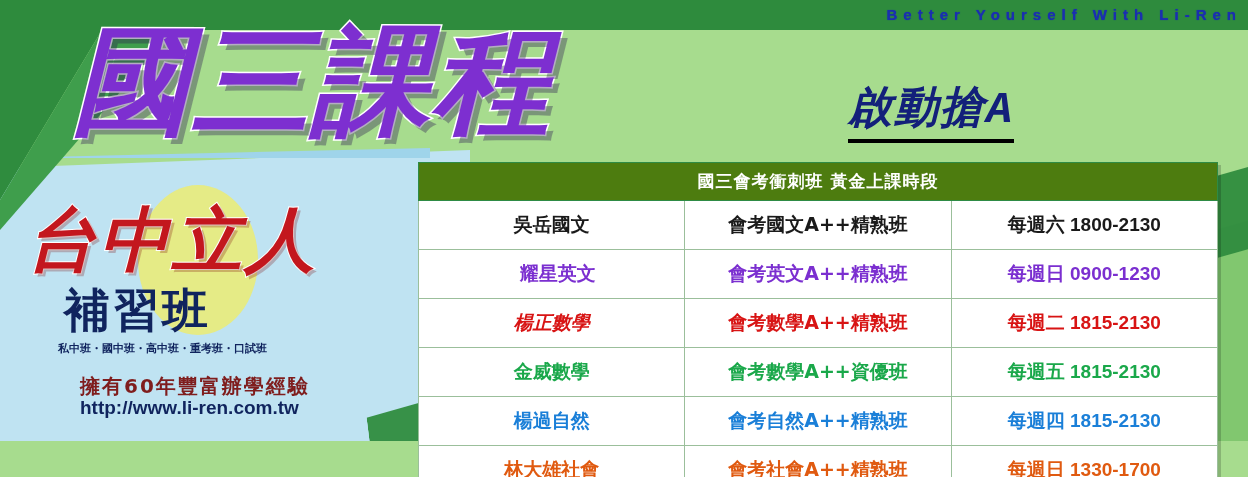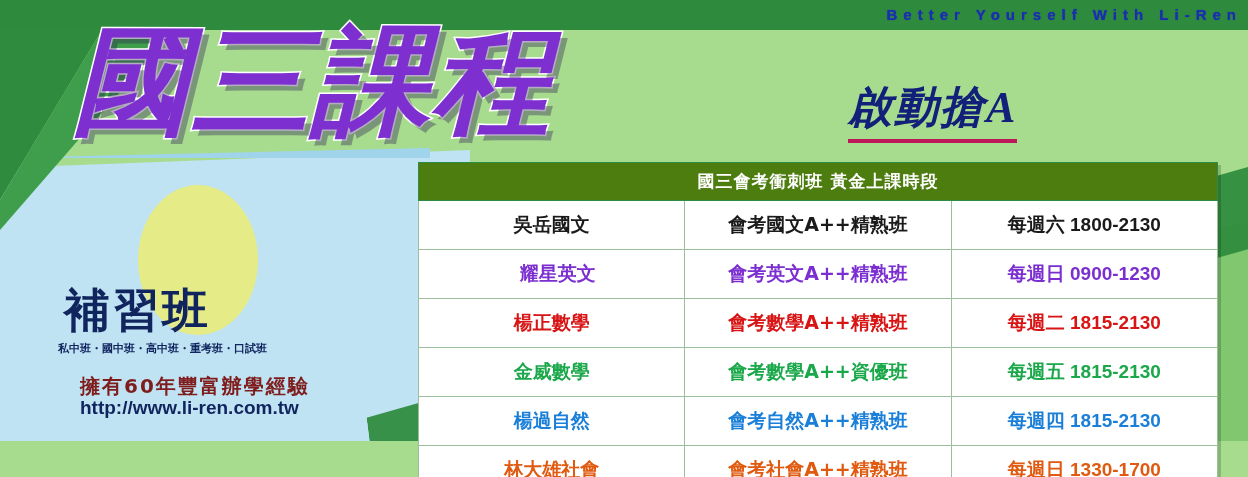--- a/index.html
+++ b/index.html
@@ -83,25 +83,25 @@
     color:#7d2fd0;
     -webkit-text-stroke:3px #ffffff;
     paint-order:stroke fill;
     letter-spacing:2px;
     font-style:italic;
     text-shadow:6px 6px 0 rgba(40,20,80,.35);
     white-space:nowrap;
   }
   .title-sub{
     position:absolute;left:848px;top:78px;
-    font-family:Liberation Serif, serif;
+    font-family:Liberation Mono, monospace;
     font-weight:bold;font-style:italic;
     font-size:44px;color:#13207a;
     letter-spacing:2px;
-    border-bottom:4px solid #be185d;
+    border-bottom:4px solid #000000;
     padding-bottom:2px;
     white-space:nowrap;
   }
 
   
   .logo-wrap{
     position:absolute;left:18px;top:195px;width:350px;height:230px;
   }
   .logo-oval{
     position:absolute;left:120px;top:-10px;width:120px;height:150px;
@@ -188,20 +188,21 @@
 <div class="wedge-topleft2"></div>
 <div class="bg-darkgreen-top"></div>
 
 <div class="slogan">Better Yourself With Li-Ren</div>
 
 <div class="title-main">國三課程</div>
 <div class="title-sub">啟動搶A</div>
 
 <div class="logo-wrap">
   <div class="logo-oval"></div>
+  <div class="logo-main">台中立人</div>
   <div class="logo-sub">補習班</div>
   <div class="logo-classes">私中班・國中班・高中班・重考班・口試班</div>
   <div class="logo-exp">擁有60年豐富辦學經驗</div>
   <div class="logo-url">http://www.li-ren.com.tw</div>
 </div>
 
 <div class="table-wrap">
   <table class="sched">
     <tbody id="sched-body">
       <tr class="hdr">
@@ -211,21 +212,21 @@
           <td class="c0" style="color: rgb(26, 26, 26);">吳岳國文</td>
           <td class="c1" style="color: rgb(26, 26, 26);">會考國文A++精熟班</td>
           <td class="c2" style="color: rgb(26, 26, 26);">每週六 1800-2130</td>
         </tr>
         <tr>
           <td class="c0" style="color: rgb(123, 47, 208); padding-left: 12px;">耀星英文</td>
           <td class="c1" style="color: rgb(123, 47, 208);">會考英文A++精熟班</td>
           <td class="c2" style="color: rgb(123, 47, 208);">每週日 0900-1230</td>
         </tr>
         <tr>
-          <td class="c0" style="color: rgb(216, 20, 20);">楊正數學</td>
+          <td class="c0" style="color: rgb(216, 20, 20); font-style: italic;">楊正數學</td>
           <td class="c1" style="color: rgb(216, 20, 20);">會考數學A++精熟班</td>
           <td class="c2" style="color: rgb(216, 20, 20);">每週二 1815-2130</td>
         </tr>
         <tr>
           <td class="c0" style="color: rgb(26, 168, 74);">金威數學</td>
           <td class="c1" style="color: rgb(26, 168, 74);">會考數學A++資優班</td>
           <td class="c2" style="color: rgb(26, 168, 74);">每週五 1815-2130</td>
         </tr>
         <tr>
           <td class="c0" style="color: rgb(26, 127, 216); margin-left: 24px;">楊過自然</td>

